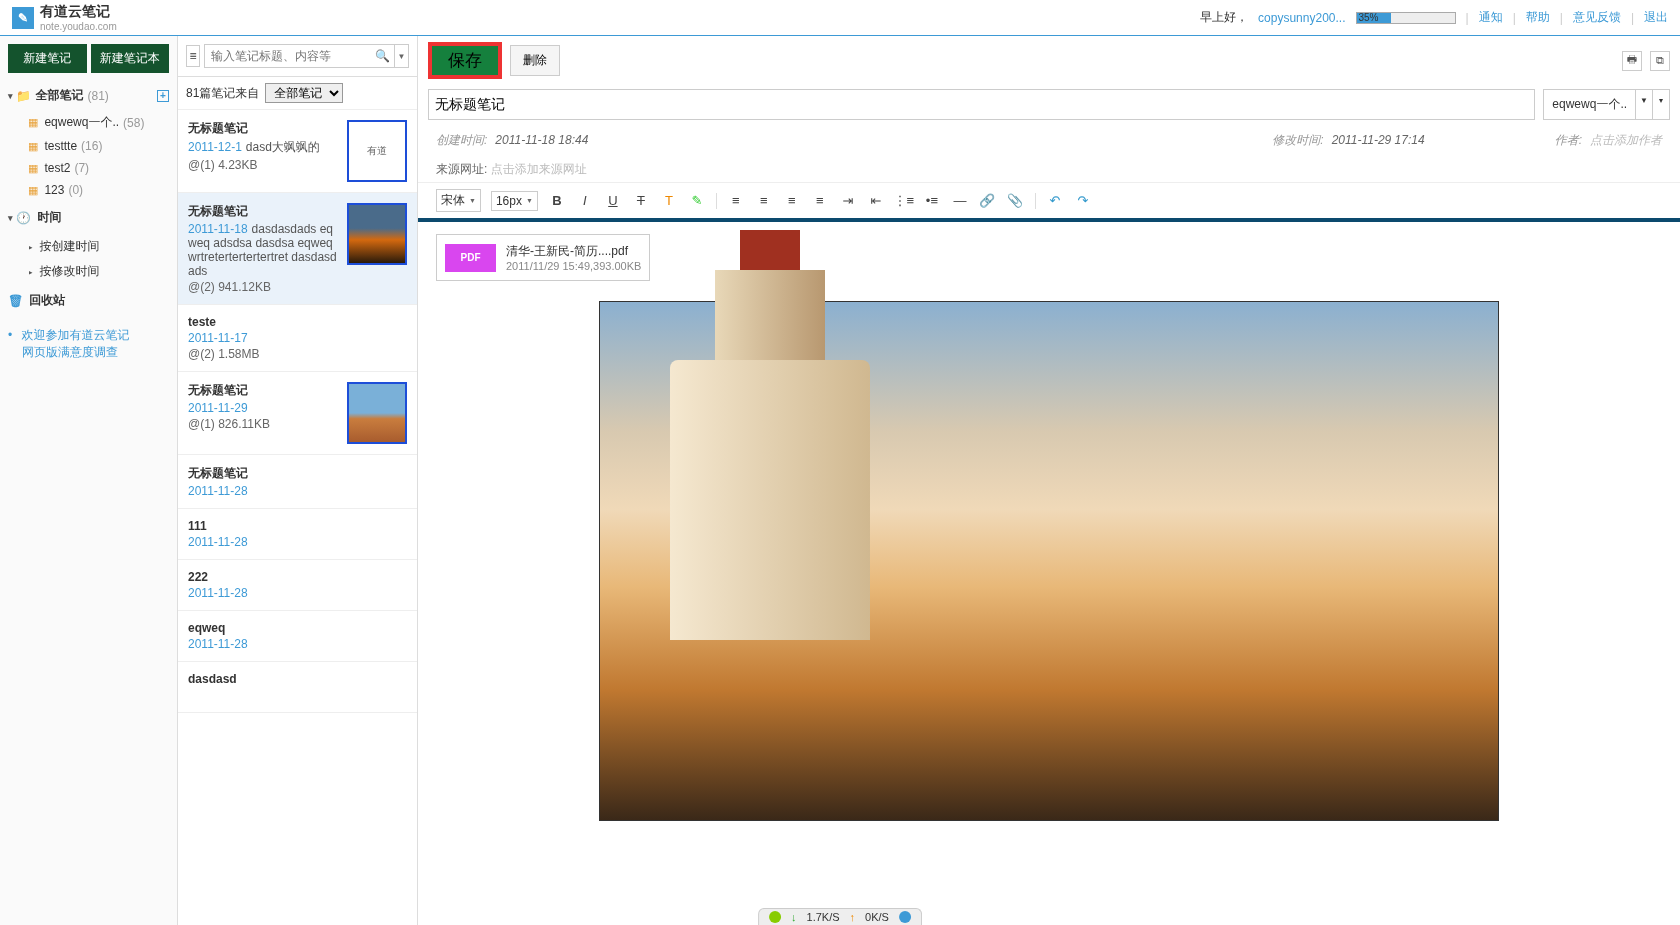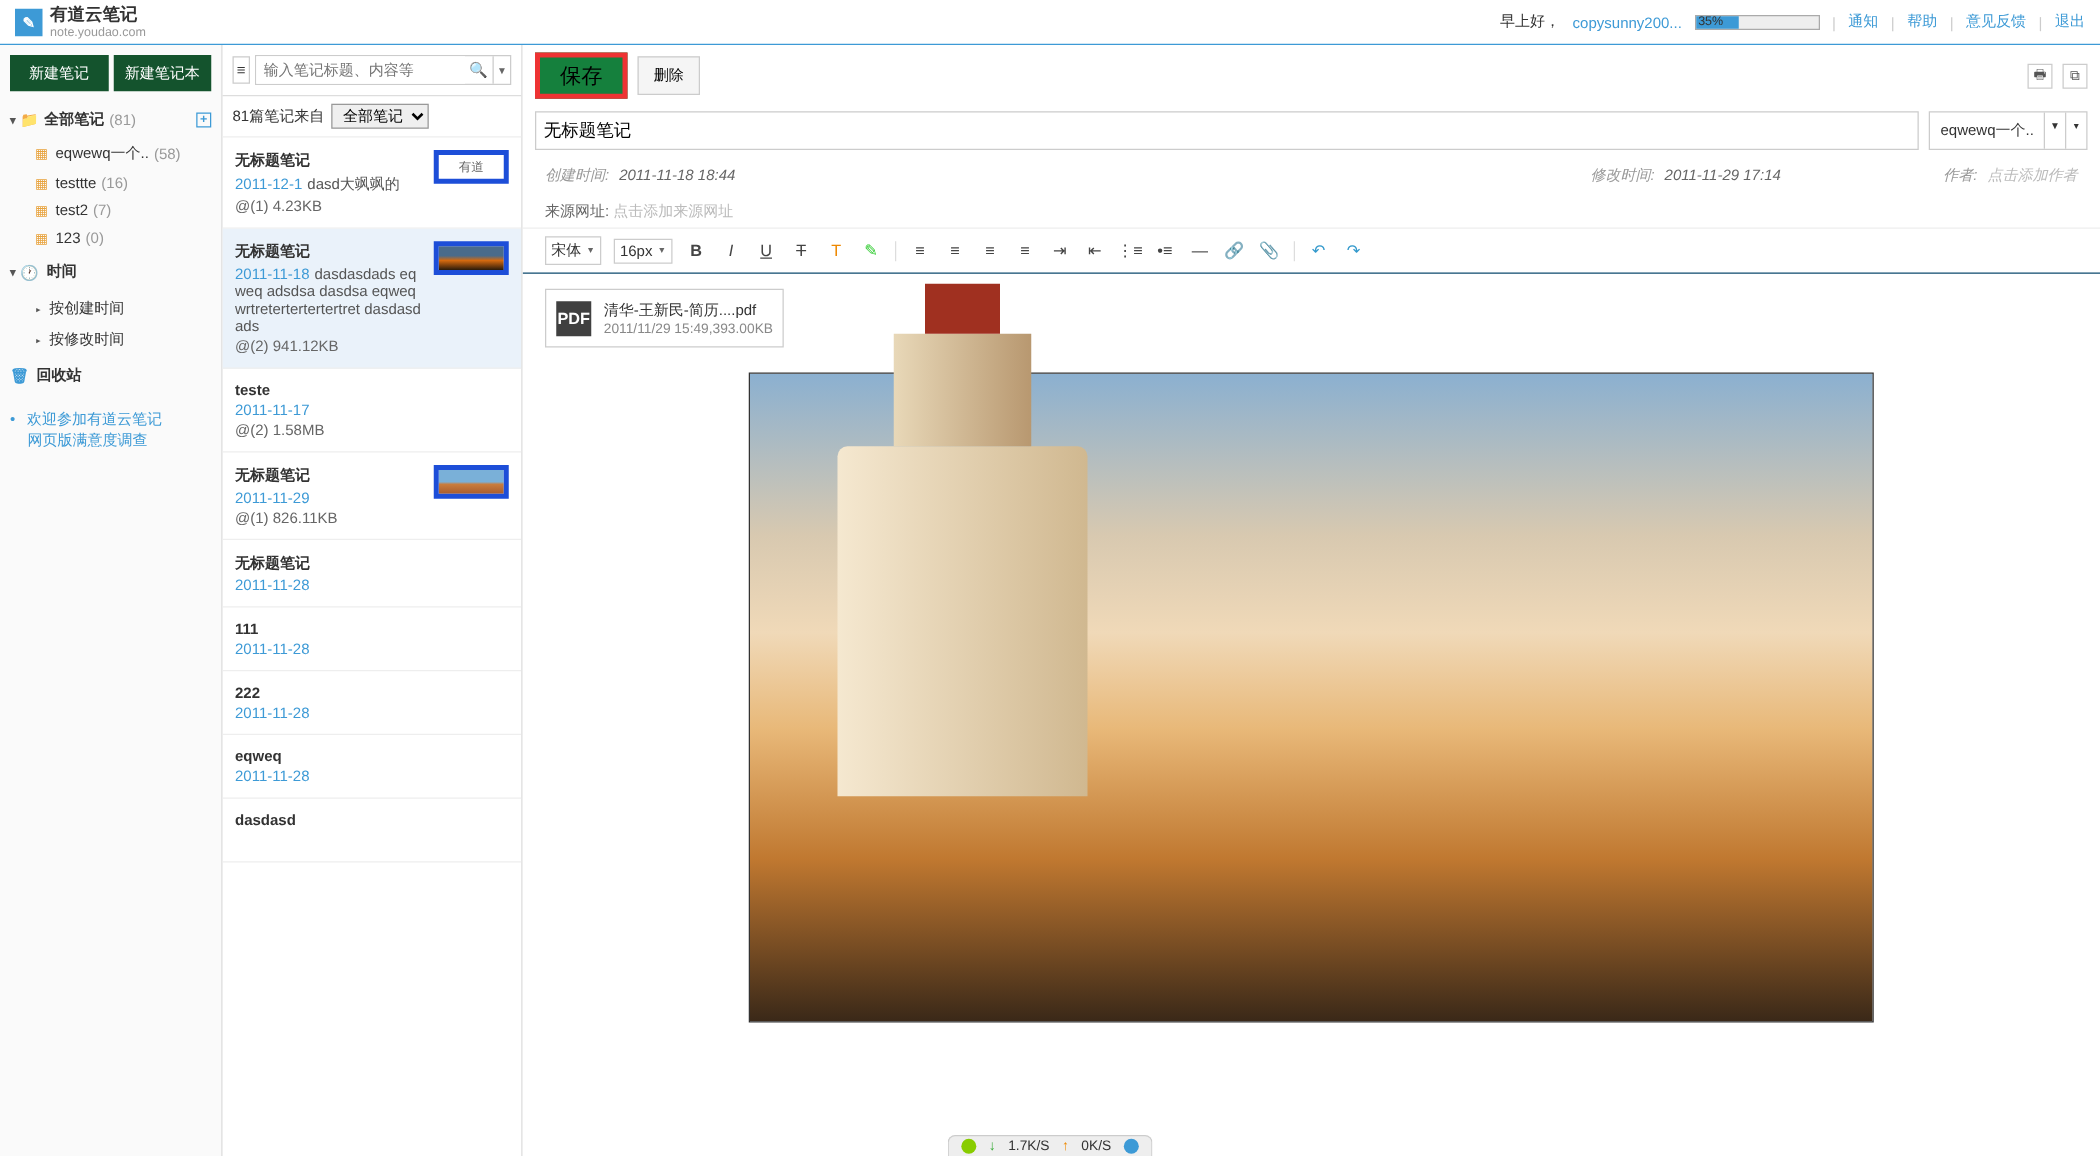--- a/index.html
+++ b/index.html
@@ -49,21 +49,21 @@
 .notelist-filter { display: flex; align-items: center; padding: 6px 8px; gap: 6px; border-bottom: 1px solid #eee; }
 .filter-select { border: 1px solid #999; height: 20px; font-size: 12px; padding: 0 4px; }
 .notelist-items { flex: 1; overflow-y: auto; }
 .note-item { border-bottom: 1px solid #eee; padding: 10px; display: flex; gap: 8px; cursor: pointer; }
 .note-item.selected { background: #eaf2fa; }
 .note-content { flex: 1; overflow: hidden; }
 .note-title { font-weight: bold; margin-bottom: 2px; }
 .note-date { color: #3d9ad6; margin-right: 4px; }
 .note-snippet { color: #555; word-break: break-all; }
 .note-meta { color: #666; margin-top: 2px; }
-.note-thumb { width: 60px; height: 27px; background: #ccc; border: 4px solid #1d4ed8; flex-shrink: 0; }
+.note-thumb { width: 60px; height: 62px; background: #ccc; border: 2px solid #1d4ed8; flex-shrink: 0; }
 .thumb-sunset { background: linear-gradient(to bottom, #4a6b8a 40%, #d4690f 60%, #2a1a0a 100%); }
 .thumb-desert { background: linear-gradient(to bottom, #7ab0d8 50%, #c97d3e 60%, #a85c2e 100%); }
 .thumb-logo { background: #fff; display: flex; align-items: center; justify-content: center; color: #666; font-size: 10px; }
 
 .editor { flex: 1; display: flex; flex-direction: column; overflow: hidden; }
 .editor-toolbar-top { display: flex; align-items: center; padding: 6px 10px; gap: 8px; }
 .btn-save { border: 4px solid #e33; padding: 3px 16px; background: #15803d; cursor: pointer; font-size: 17px; }
 .btn-delete { border: 1px solid #ccc; padding: 6px 12px; background: #f5f5f5; cursor: pointer; font-size: 12px; }
 .editor-toolbar-top .spacer { flex: 1; }
 .top-ico { width: 20px; height: 20px; border: 1px solid #ccc; display: flex; align-items: center; justify-content: center; cursor: pointer; font-size: 11px; color: #555; }
@@ -71,28 +71,28 @@
 .title-input { flex: 1; border: 1px solid #ccc; padding: 6px; font-size: 14px; }
 .tag-select { display: flex; border: 1px solid #ccc; }
 .tag-select .tag-text { padding: 6px 8px; min-width: 70px; }
 .tag-select .tag-dd { border-left: 1px solid #ccc; padding: 6px 4px; cursor: pointer; font-size: 8px; }
 .tag-select .tag-dd2 { border-left: 1px solid #ccc; padding: 6px; cursor: pointer; font-size: 8px; }
 .meta-row { display: flex; padding: 8px 18px; gap: 30px; color: #666; font-style: italic; }
 .meta-row .label { color: #999; margin-right: 8px; }
 .meta-row .placeholder { color: #bbb; }
 .source-row { padding: 4px 18px; color: #666; }
 .source-row .placeholder { color: #bbb; }
-.richtext-toolbar { display: flex; align-items: center; gap: 10px; padding: 6px 18px; border-top: 1px solid #eee; border-bottom: 1px solid #0c4a6e; }
+.richtext-toolbar { display: flex; align-items: center; gap: 10px; padding: 6px 18px; border-top: 1px solid #eee; border-bottom: 4px solid #0c4a6e; }
 .rt-select { border: 1px solid #ccc; padding: 2px 4px; font-size: 12px; display: flex; align-items: center; gap: 4px; }
 .rt-select .dd { font-size: 7px; color: #666; }
 .rt-btn { width: 18px; height: 18px; display: flex; align-items: center; justify-content: center; cursor: pointer; color: #444; font-size: 13px; }
 .rt-sep { width: 1px; height: 16px; background: #ddd; }
 .editor-body { flex: 1; overflow: auto; padding: 12px 18px; }
 .attachment { display: inline-flex; border: 1px solid #ccc; padding: 8px; align-items: center; gap: 10px; margin-bottom: 20px; }
-.attach-ico { width: 28px; height: 28px; background: #404040; display: flex; align-items: center; justify-content: center; color: #fff; font-weight: bold; font-size: 13px; }
+.attach-ico { width: 51px; height: 28px; background: #d946ef; display: flex; align-items: center; justify-content: center; color: #fff; font-weight: bold; font-size: 10px; }
 .attach-name { color: #333; }
 .attach-meta { color: #888; font-size: 11px; }
 .main-image { display: block; margin: 0 auto; width: 900px; height: 520px; border: 1px solid #333; background: linear-gradient(to bottom, #8bb0d0 0%, #d8c9b0 25%, #f0d9b8 40%, #e8b878 55%, #c07830 75%, #3a2818 100%); position: relative; }
 .lighthouse-block { position: absolute; left: 70px; bottom: 180px; width: 200px; height: 280px; background: linear-gradient(to right, #f5e8d0, #d0b890); border-radius: 8px 8px 0 0; }
 .lighthouse-top { position: absolute; left: 115px; bottom: 460px; width: 110px; height: 90px; background: linear-gradient(to right, #e8d8b8, #b89870); }
 .lighthouse-roof { position: absolute; left: 140px; bottom: 550px; width: 60px; height: 40px; background: #a03020; }
 .status-bar { position: absolute; bottom: 0; left: 50%; transform: translateX(-50%); background: #eee; border: 1px solid #ccc; border-bottom: none; padding: 2px 10px; display: flex; gap: 10px; font-size: 11px; align-items: center; border-radius: 6px 6px 0 0; }
 .status-bar .dot { width: 12px; height: 12px; background: #8c0; border-radius: 50%; }
 .status-bar .arrow-down { color: #3a3; }
 .status-bar .arrow-up { color: #e80; }

